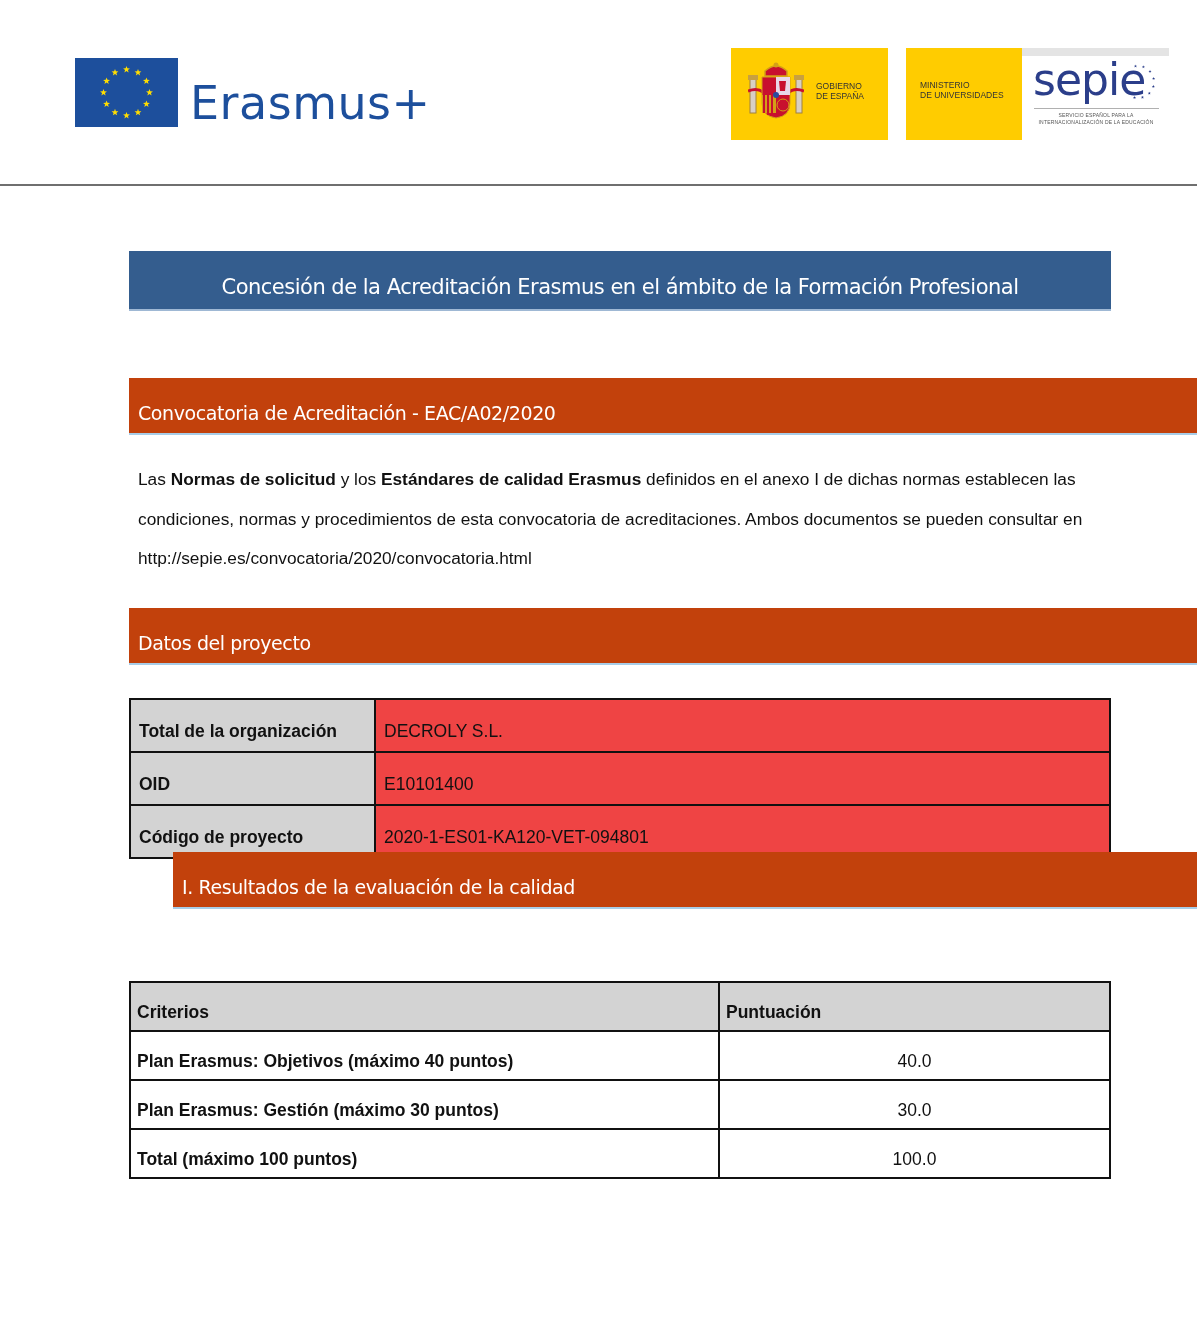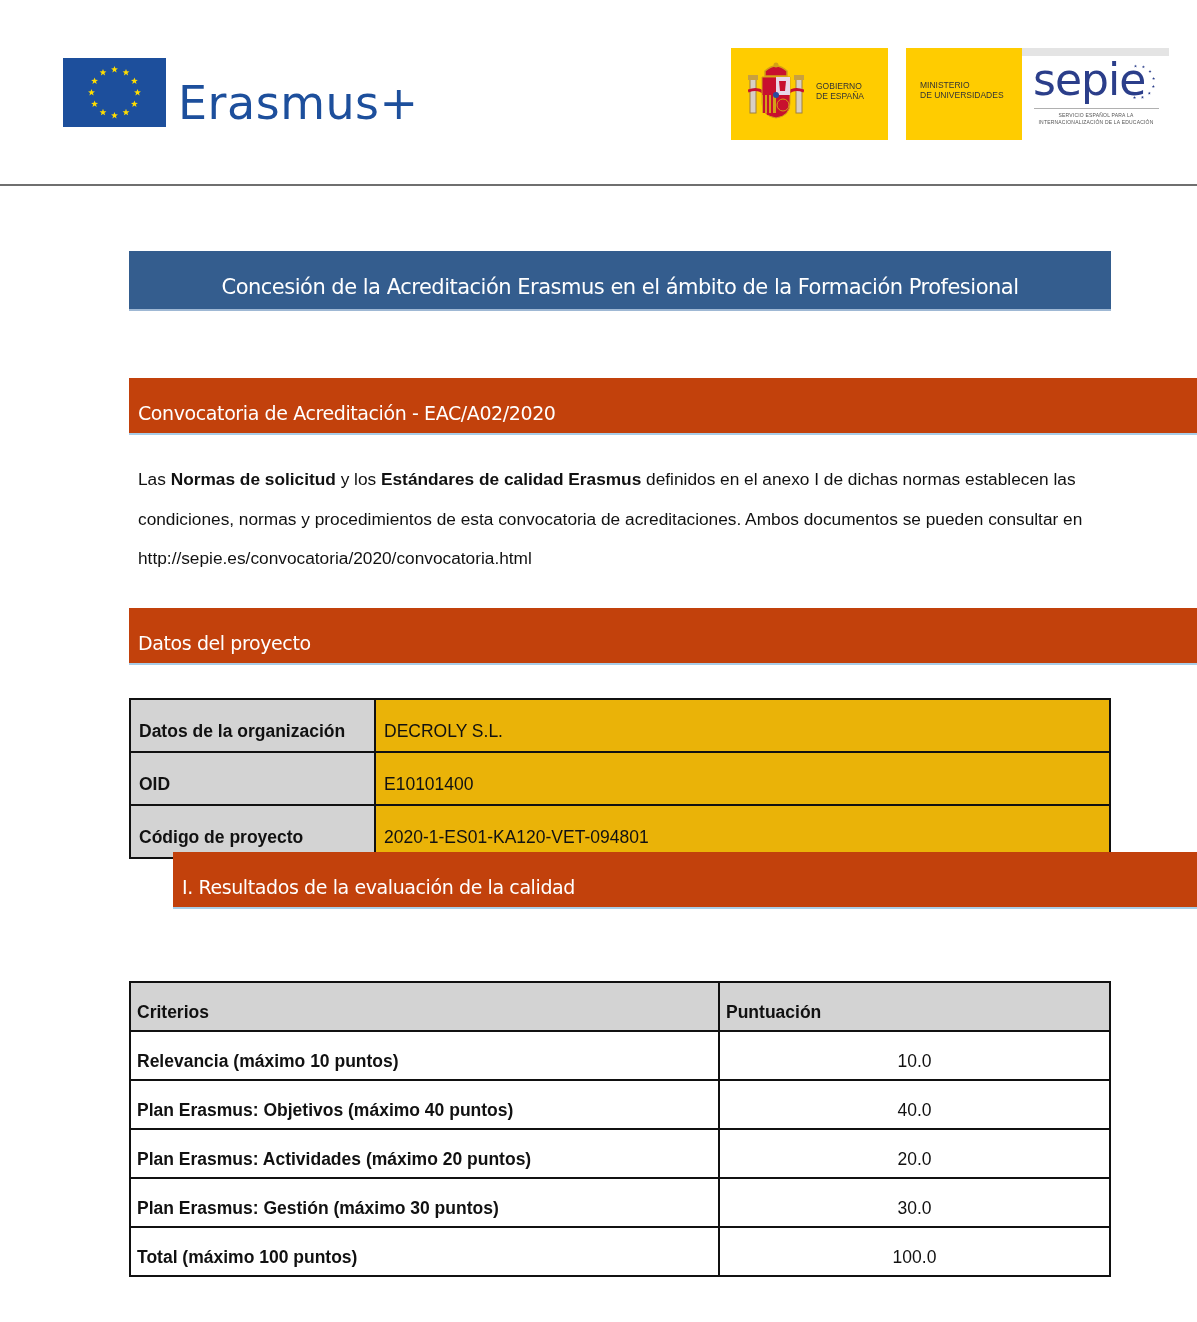--- a/index.html
+++ b/index.html
@@ -1,20 +1,20 @@
 <!DOCTYPE html>
 <html><head>
   <meta charset="utf-8">
   <style>
     * { box-sizing: border-box; margin: 0; padding: 0; }
     html, body { width: 1197px; height: 1322px; background: #ffffff; overflow: hidden; }
     body { position: relative; font-family: "Liberation Sans", "DejaVu Sans", sans-serif; color: #111; }
 
     
-    .eu-logo { position: absolute; left: 63px; top: 58px; display: flex; align-items: center; text-align: center; }
+    .eu-logo { position: absolute; left: 75px; top: 58px; display: flex; align-items: center; text-align: center; }
     .eu-flag { width: 103px; height: 69px; background: #1d4f9c; position: relative; }
     .eu-flag svg { position: absolute; left: 0; top: 0; }
     .erasmus-word { position: absolute; left: 115px; top: 18px; font-size: 46px; color: #1d4f9c; letter-spacing: 0.5px; white-space: nowrap; font-family: "DejaVu Sans", sans-serif; }
 
     .gov-logos { position: absolute; left: 731px; top: 48px; height: 86px; display: flex; }
     .gov-box { height: 92px; background: #ffcc00; position: relative; }
     .gov-box.gobierno { width: 157px; }
     .gov-box.ministerio { width: 116px; margin-left: 18px; }
     .gov-text { position: absolute; font-size: 8.5px; line-height: 10px; color: #333; font-family: "Liberation Sans", sans-serif; }
     .gobierno .gov-text { left: 85px; top: 33px; }
@@ -41,21 +41,21 @@
 
     
     .intro { position: absolute; left: 138px; top: 460px; width: 975px; font-size: 17.3px; line-height: 39.5px; color: #111; }
     .intro b { font-weight: bold; }
 
     
     table { border-collapse: collapse; position: absolute; }
     .project-table { left: 129px; top: 698px; width: 982px; }
     .project-table td { border: 2px solid #111; height: 53px; vertical-align: bottom; padding: 0 8px 9px 8px; font-size: 17.5px; }
     .project-table td.label { width: 245px; background: #d3d3d3; font-weight: bold; white-space: nowrap; }
-    .project-table td.value { background: #eab308; margin-top: 6px; }
+    .project-table td.value { background: #ef4444; margin-top: 6px; }
 
     
     .scores-table { left: 129px; top: 981px; width: 982px; }
     .scores-table th, .scores-table td { border: 2px solid #111; height: 49px; vertical-align: bottom; font-size: 17.5px; }
     .scores-table th { background: #d3d3d3; text-align: left; padding: 0 6px 7px 6px; font-weight: bold; }
     .scores-table th.crit { width: 589px; }
     .scores-table td.crit { padding: 0 6px 7px 6px; font-weight: bold; }
     .scores-table td.score { text-align: center; padding: 0 0 7px 0; }
   </style>
 </head>
@@ -143,21 +143,21 @@
 
 <p class="intro"><span>Las </span><b>Normas de solicitud</b><span> y los </span><b>Estándares de calidad Erasmus</b><span> definidos en el anexo I de dichas normas establecen las condiciones, normas y procedimientos de esta convocatoria de acreditaciones. Ambos documentos se pueden consultar en http://sepie.es/convocatoria/2020/convocatoria.html</span></p>
 
 <div class="section-band band-datos">
   <span>Datos del proyecto</span>
 </div>
 
 <table class="project-table">
   <tbody>
     <tr>
-      <td class="label">Datos de la organización</td>
+      <td class="label">Total de la organización</td>
       <td class="value">DECROLY S.L.</td>
     </tr>
     <tr>
       <td class="label">OID</td>
       <td class="value">E10101400</td>
     </tr>
     <tr>
       <td class="label">Código de proyecto</td>
       <td class="value">2020-1-ES01-KA120-VET-094801</td>
     </tr>
@@ -170,30 +170,22 @@
 
 <table class="scores-table">
   <thead>
     <tr>
       <th class="crit">Criterios</th>
       <th>Puntuación</th>
     </tr>
   </thead>
   <tbody>
     <tr>
-      <td class="crit">Relevancia (máximo 10 puntos)</td>
-      <td class="score">10.0</td>
-    </tr>
-    <tr>
       <td class="crit">Plan Erasmus: Objetivos (máximo 40 puntos)</td>
       <td class="score">40.0</td>
-    </tr>
-    <tr>
-      <td class="crit">Plan Erasmus: Actividades (máximo 20 puntos)</td>
-      <td class="score">20.0</td>
     </tr>
     <tr>
       <td class="crit">Plan Erasmus: Gestión (máximo 30 puntos)</td>
       <td class="score">30.0</td>
     </tr>
     <tr>
       <td class="crit">Total (máximo 100 puntos)</td>
       <td class="score">100.0</td>
     </tr>
   </tbody>

